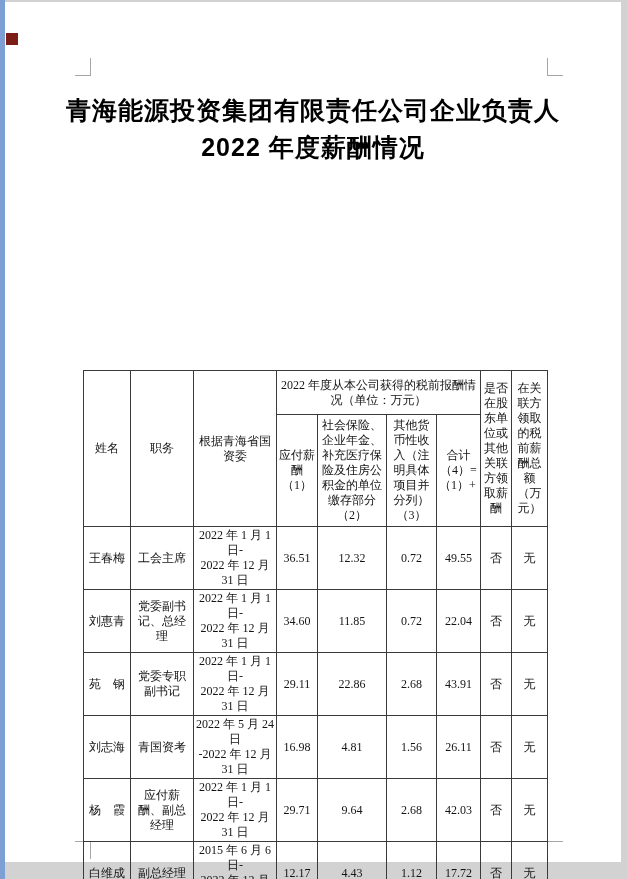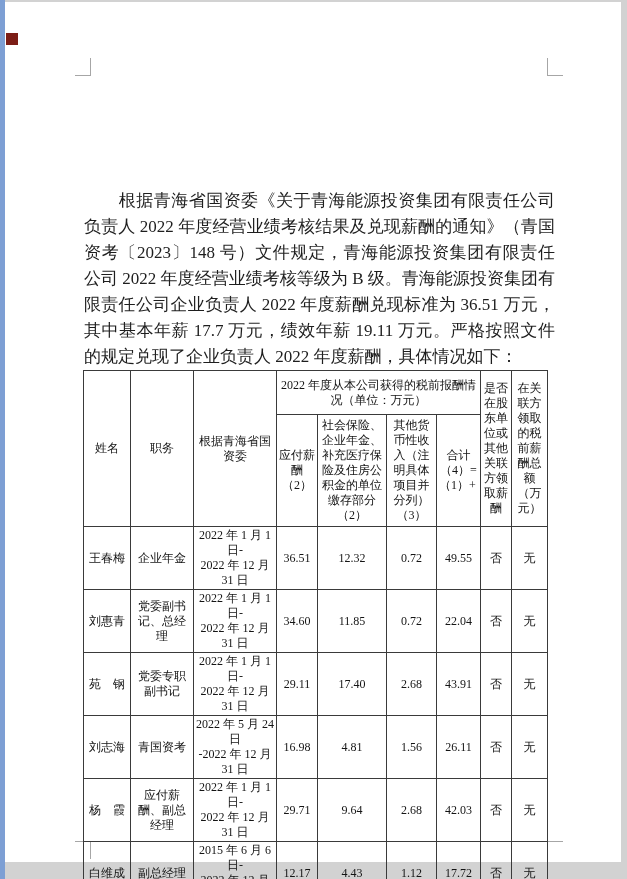--- a/index.html
+++ b/index.html
@@ -62,22 +62,25 @@
 </head>
 <body>
 
 <div class="page">
 
   <div class="mark tl"></div>
   <div class="mark tr"></div>
   <div class="mark bl"></div>
   <div class="mark br"></div>
 
-
-  <div class="body-para">根据青海省国资委《关于青海能源投资集团有限责任公司负责人 2022 年度经营业绩考核结果及兑现薪酬的通知》（青国资考〔2023〕148 号）文件规定，青海能源投资集团有限责任公司 2022 年度经营业绩考核等级为 B 级。青海能源投资集团有限责任公司企业负责人 2022 年度薪酬兑现标准为 36.51 万元，其中基本年薪 17.7 万元，绩效年薪 19.11 万元。严格按照文件的规定兑现了企业负责人 2022 年度薪酬，具体情况如下：</div>
+  <div class="doc-title">
+    <div>青海能源投资集团有限责任公司企业负责人</div>
+    <div>2022 年度薪酬情况</div>
+  </div>
+
 
   <table class="salary">
     <colgroup>
       <col style="width:47px">
         <col style="width:63px">
         <col style="width:83px">
       <col style="width:41px">
         <col style="width:69px">
         <col style="width:50px">
       <col style="width:44px">
@@ -87,30 +90,30 @@
     <thead>
       <tr class="hrow1">
         <td rowspan="2">姓名</td>
         <td rowspan="2">职务</td>
         <td rowspan="2">根据青海省国资委</td>
         <td colspan="4" class="sh">2022 年度从本公司获得的税前报酬情况（单位：万元）</td>
         <td rowspan="2" class="vert">是否在股东单位或其他关联方领取薪酬</td>
         <td rowspan="2" class="vert">在关联方领取的税前薪酬总额（万元）</td>
       </tr>
       <tr class="hrow2">
-        <td class="sh">应付薪酬（2）</td>
+        <td class="sh">应付薪酬（1）</td>
         <td class="sh">社会保险、企业年金、补充医疗保险及住房公积金的单位缴存部分（2）</td>
         <td class="sh">其他货币性收入（注明具体项目并分列）（3）</td>
         <td class="sh">合计（4）=（1）+（2）+（3）</td>
       </tr>
     </thead>
     <tbody id="data-rows">
         <tr>
     <td>王春梅</td>
-    <td>企业年金</td>
+    <td>工会主席</td>
     <td class="tenure">
       <div>2022 年 1 月 1 日-</div>
       <div>2022 年 12 月 31 日</div>
     </td>
     <td class="num">36.51</td>
     <td class="num">12.32</td>
     <td class="num">0.72</td>
     <td class="num">49.55</td>
     <td>否</td>
     <td>无</td>
@@ -130,21 +133,21 @@
     <td>无</td>
   </tr>
         <tr>
     <td>苑　钢</td>
     <td>党委专职副书记</td>
     <td class="tenure">
       <div>2022 年 1 月 1 日-</div>
       <div>2022 年 12 月 31 日</div>
     </td>
     <td class="num">29.11</td>
-    <td class="num">17.40</td>
+    <td class="num">22.86</td>
     <td class="num">2.68</td>
     <td class="num">43.91</td>
     <td>否</td>
     <td>无</td>
   </tr>
         <tr>
     <td>刘志海</td>
     <td>青国资考</td>
     <td class="tenure">
       <div>2022 年 5 月 24 日</div>

